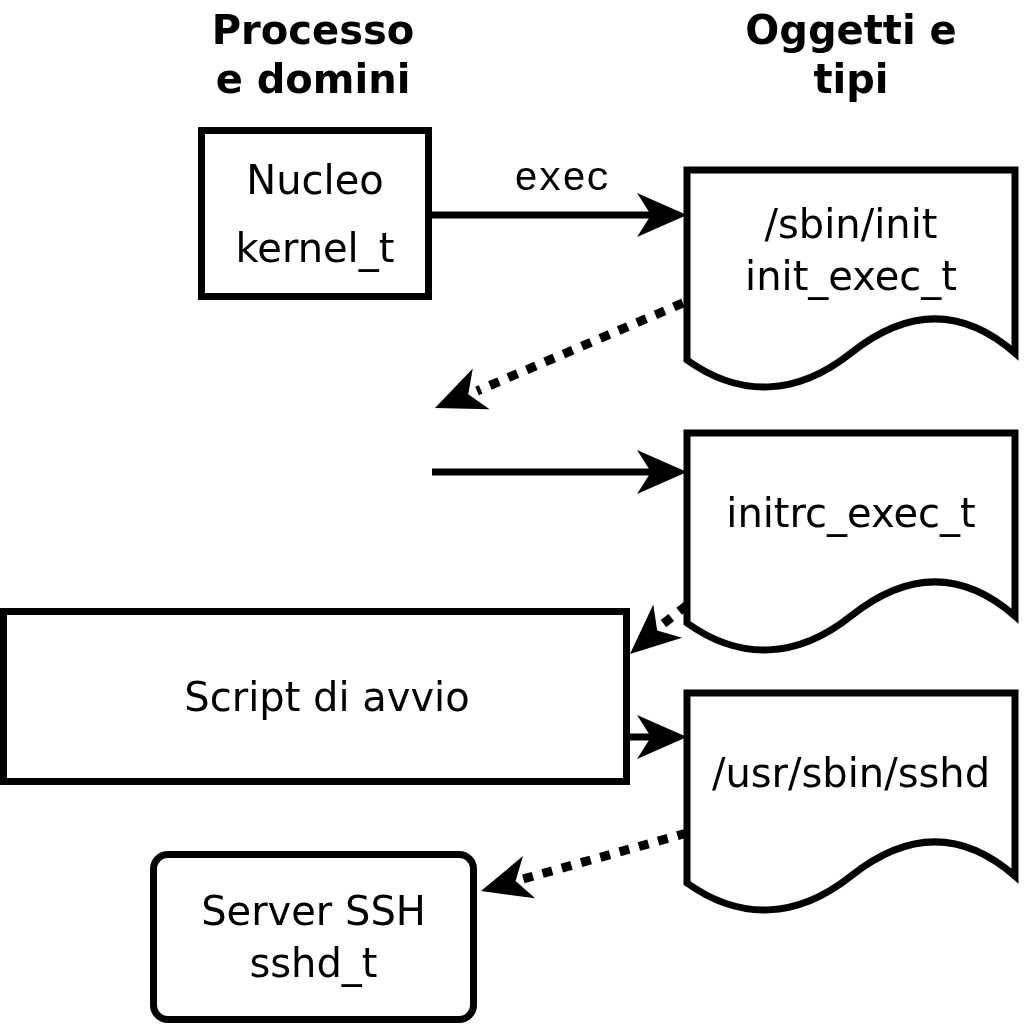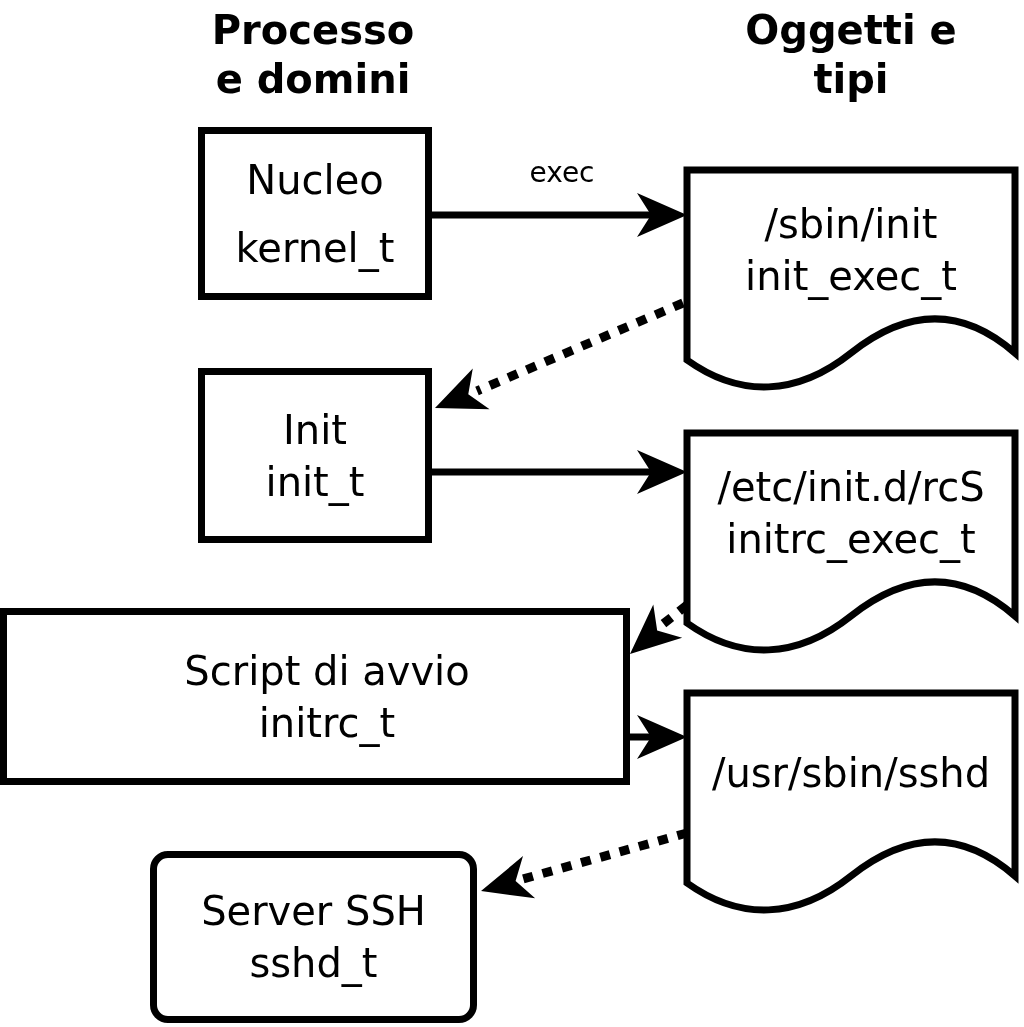--- a/index.html
+++ b/index.html
@@ -50,23 +50,24 @@
     justify-content: center;
     font-size: 40px;
     line-height: 1.3;
     text-align: center;
     width: 328px;
     left: 687px;
     height: 150px;
   }
   .edge-label {
     position: absolute;
-    font-size: 28px;
+    font-size: 40px;
     line-height: 1.2;
     text-align: center;
+    font-family: Liberation Mono, monospace;
   }
   .nline { display: block; }
 </style>
 </head>
 <body>
 
 <div class="canvas">
 
   <svg class="layer" width="1024" height="1027" viewBox="0 0 1024 1027">
 
@@ -109,38 +110,32 @@
     <span class="line">Oggetti e</span>
     <span class="line">tipi</span>
   </div>
 
   <div class="edge-label" style="left:492px; top:156px; width:140px;">exec</div>
 
   <div class="pbox" style="left:198px; top:127px; width:234px; height:173px;gap:16px;">
     <span class="nline">Nucleo</span>
     <span class="nline">kernel_t</span>
   </div>
-  <div class="pbox" style="left:198px; top:368px; width:234px; height:175px;">
-    <span class="nline">Init</span>
-    <span class="nline">init_t</span>
-  </div>
   <div class="pbox" style="left:0px; top:608px; width:630px; height:177px;padding-left:24px;">
     <span class="nline">Script di avvio</span>
-    <span class="nline">initrc_t</span>
   </div>
   <div class="pbox" style="left:150px; top:851px; width:327px; height:172px;border-radius:18px;">
     <span class="nline">Server SSH</span>
     <span class="nline">sshd_t</span>
   </div>
 
   <div class="doc-text" style="top:175px;">
     <span class="nline">/sbin/init</span>
     <span class="nline">init_exec_t</span>
   </div>
   <div class="doc-text" style="top:438px;">
-    <span class="nline">/etc/init.d/rcS</span>
     <span class="nline">initrc_exec_t</span>
   </div>
   <div class="doc-text" style="top:698px;">
     <span class="nline">/usr/sbin/sshd</span>
   </div>
 
 </div>
 
 </body></html>

